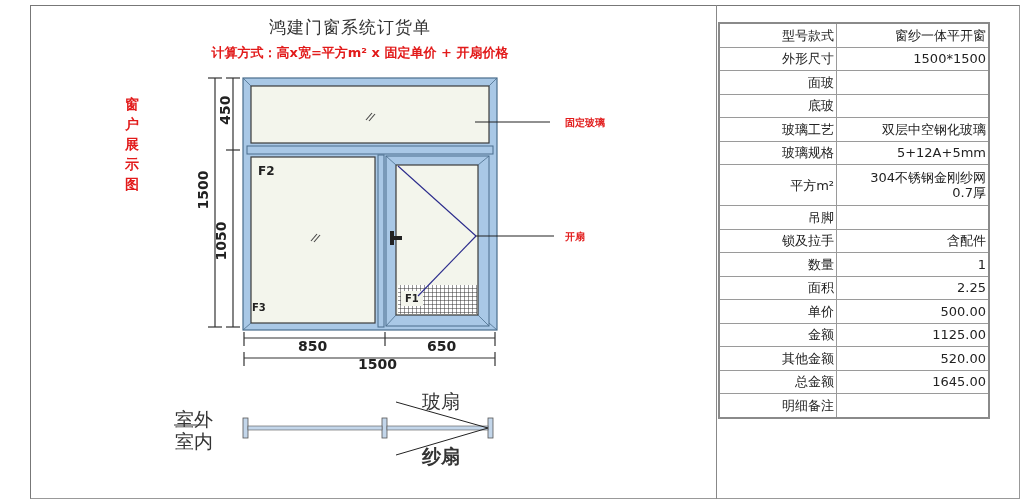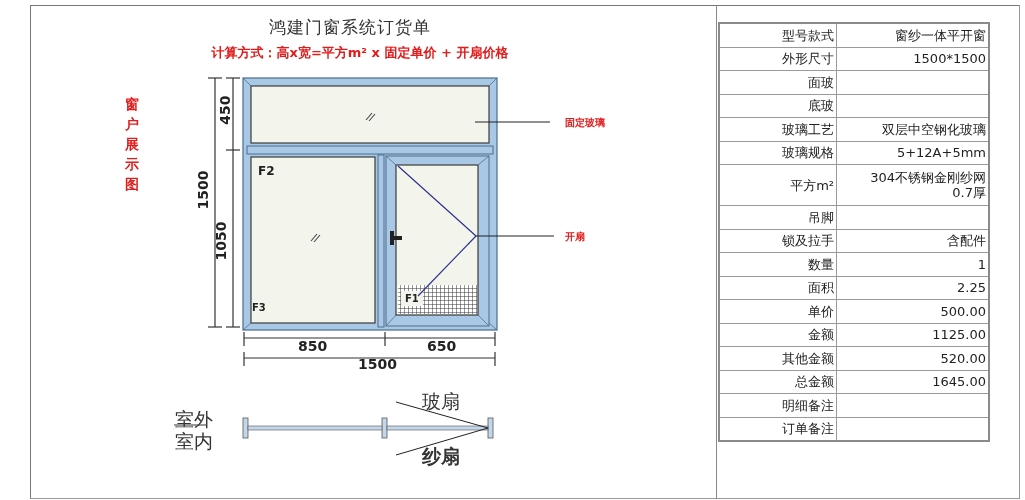--- a/index.html
+++ b/index.html
@@ -211,18 +211,14 @@
         <td>520.00</td>
       </tr>
     <tr>
         <td class="k">总金额</td>
         <td>1645.00</td>
       </tr>
     <tr>
         <td class="k">明细备注</td>
         <td></td>
       </tr>
-    <tr>
-        <td class="k">订单备注</td>
-        <td></td>
-      </tr>
   </tbody>
 </table>
 
 </body></html>

